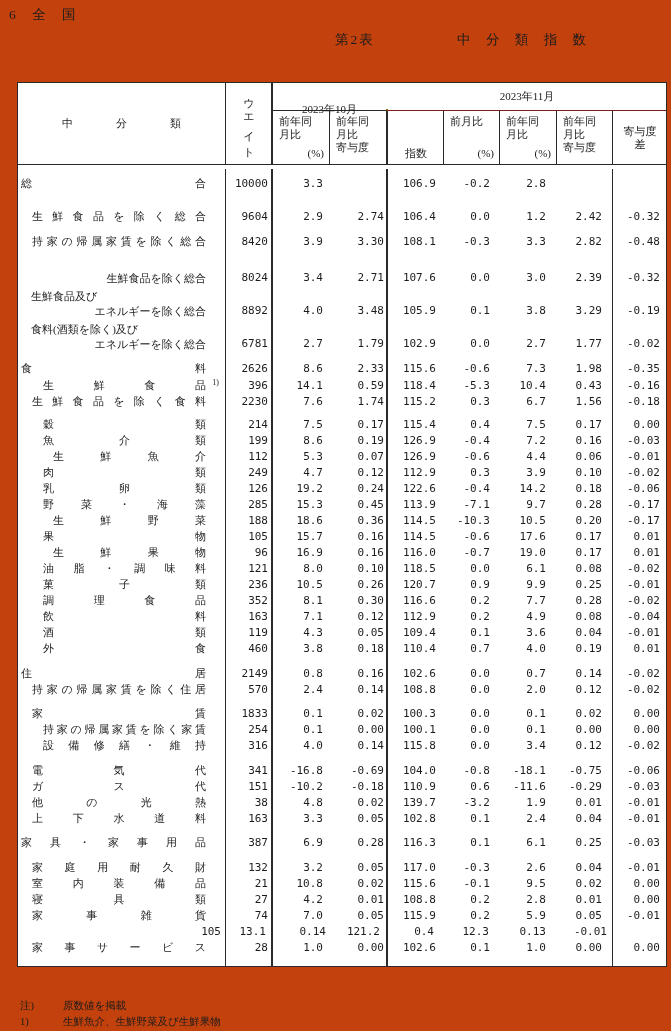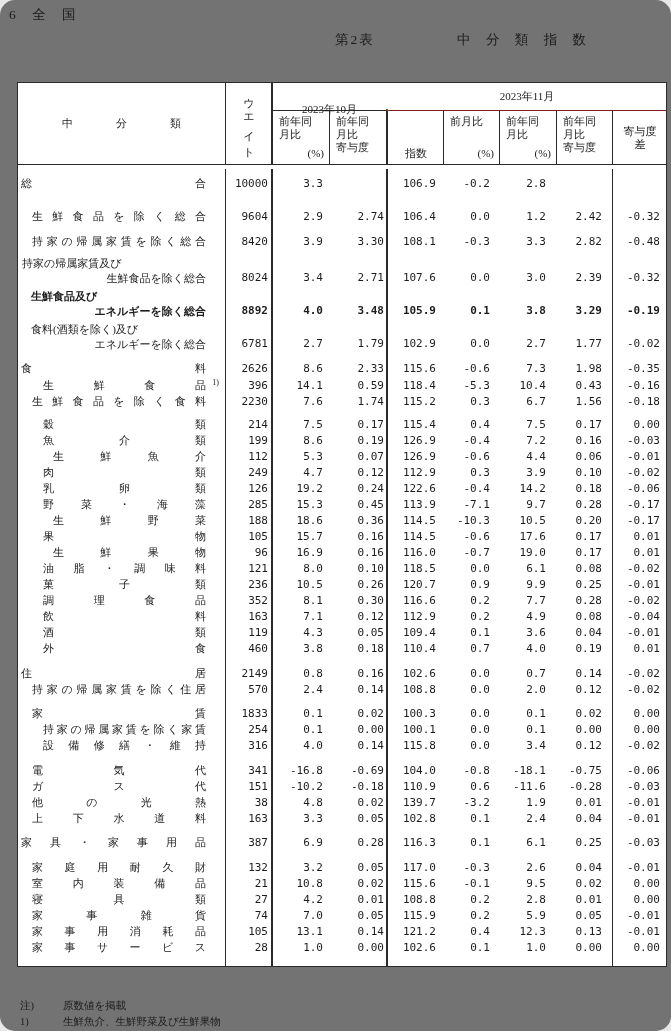--- a/index.html
+++ b/index.html
@@ -1,18 +1,18 @@
 <!DOCTYPE html>
 <html><head>
 <meta charset="utf-8">
 <style>
   html,body{margin:0;padding:0;}
   body{background:#e8e8e8;}
-  #page{position:relative;width:671px;height:1031px;background:#737373;color:#1c1c1c;
-        font-family:"Liberation Serif","DejaVu Serif",serif;overflow:hidden;border-radius:15px;}
+  #page{position:relative;width:671px;height:1031px;background:#c2410c;color:#1c1c1c;
+        font-family:"Liberation Serif","DejaVu Serif",serif;overflow:hidden;}
 
   
   #region{position:absolute;left:9px;top:6px;font-size:13.5px;word-spacing:11px;letter-spacing:1px;}
   #tno{position:absolute;left:335px;top:31px;font-size:13.5px;letter-spacing:2px;}
   #ttl{position:absolute;left:457px;top:31px;font-size:13.5px;word-spacing:10px;letter-spacing:1px;}
 
   
   #tbl{position:absolute;left:17px;top:82px;width:648px;border:1.5px solid #2a2a2a;background:#fff;}
 
   .grid{display:grid;grid-template-columns:208px 47px 57px 58px 56px 56px 57px 56px 53px;}
@@ -157,33 +157,32 @@
           <div class="num n1">3.9</div>
           <div class="num n2">3.30</div>
           <div class="num n3">108.1</div>
           <div class="num n4">-0.3</div>
           <div class="num n5">3.3</div>
           <div class="num n6">2.82</div>
           <div class="num n7">-0.48</div>
         </div>
         <div class="grid row dbl" style="height: 33px;">
           <div class="lab">
-            <div class="l1" style="padding-left: 4px;">持家の帰属家賃及び</div>
             <div class="l2">生鮮食品を除く総合</div>
           </div>
           <div class="num n0">8024</div>
           <div class="num n1">3.4</div>
           <div class="num n2">2.71</div>
           <div class="num n3">107.6</div>
           <div class="num n4">0.0</div>
           <div class="num n5">3.0</div>
           <div class="num n6">2.39</div>
           <div class="num n7">-0.32</div>
         </div>
-        <div class="grid row dbl" style="height: 33px; font-weight: bold;">
+        <div class="grid row dbl" style="height: 33px;">
           <div class="lab">
             <div class="l1">生鮮食品及び</div>
             <div class="l2">エネルギーを除く総合</div>
           </div>
           <div class="num n0">8892</div>
           <div class="num n1">4.0</div>
           <div class="num n2">3.48</div>
           <div class="num n3">105.9</div>
           <div class="num n4">0.1</div>
           <div class="num n5">3.8</div>
@@ -520,21 +519,21 @@
         <div class="grid row">
           <div class="lab">
             <div class="jl lv1">ガス代</div>
           </div>
           <div class="num n0">151</div>
           <div class="num n1">-10.2</div>
           <div class="num n2">-0.18</div>
           <div class="num n3">110.9</div>
           <div class="num n4">0.6</div>
           <div class="num n5">-11.6</div>
-          <div class="num n6">-0.28</div>
+          <div class="num n6">-0.29</div>
           <div class="num n7">-0.03</div>
         </div>
         <div class="grid row">
           <div class="lab">
             <div class="jl lv1">他の光熱</div>
           </div>
           <div class="num n0">38</div>
           <div class="num n1">4.8</div>
           <div class="num n2">0.02</div>
           <div class="num n3">139.7</div>
@@ -615,23 +614,20 @@
           <div class="num n0">74</div>
           <div class="num n1">7.0</div>
           <div class="num n2">0.05</div>
           <div class="num n3">115.9</div>
           <div class="num n4">0.2</div>
           <div class="num n5">5.9</div>
           <div class="num n6">0.05</div>
           <div class="num n7">-0.01</div>
         </div>
         <div class="grid row">
-          <div class="lab">
-            <div class="jl lv1">家事用消耗品</div>
-          </div>
           <div class="num n0">105</div>
           <div class="num n1">13.1</div>
           <div class="num n2">0.14</div>
           <div class="num n3">121.2</div>
           <div class="num n4">0.4</div>
           <div class="num n5">12.3</div>
           <div class="num n6">0.13</div>
           <div class="num n7">-0.01</div>
         </div>
         <div class="grid row">

